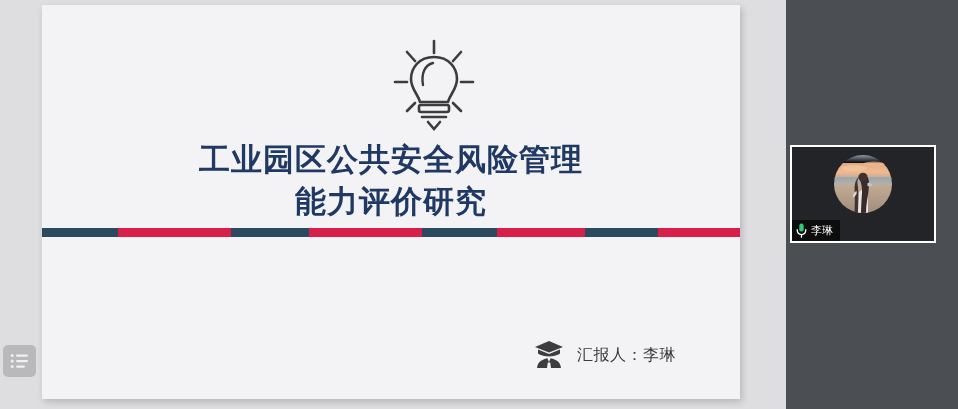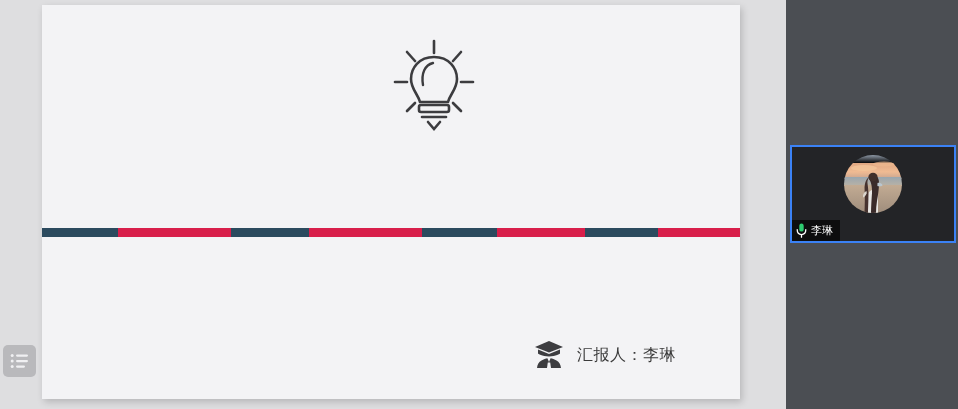--- a/index.html
+++ b/index.html
@@ -116,24 +116,24 @@
     left: 786px; top: 0;
     width: 172px;
     height: 409px;
     background: #4b4e53;
   }
 
   #video-tile {
     position: absolute;
     left: 4px;
     top: 145px;
-    width: 166px;
+    width: 146px;
     height: 98px;
     background: #232427;
-    border: 2px solid #3b82f6;
+    border: 2px solid #ffffff;
     box-sizing: border-box;
     overflow: hidden;
   }
 
   #avatar {
     position: absolute;
     left: 50%;
     top: 8px;
     transform: translateX(-50%);
     width: 58px;
@@ -186,20 +186,24 @@
 
             <path d="M34 48 C32 36 36 28 44 26" stroke-width="2.4"></path>
 
             <rect x="30" y="68" width="30" height="7" rx="2"></rect>
             <line x1="33" y1="80" x2="57" y2="80"></line>
             <path d="M39 85 L45 92 L51 85"></path>
           </g>
         </svg>
       </div>
 
+      <div id="title-block">
+        <span class="title-line">工业园区公共安全风险管理</span>
+        <span class="title-line">能力评价研究</span>
+      </div>
 
       <div id="divider">
           <div class="seg" style="background: rgb(43, 74, 94); width: 76px;"></div>
           <div class="seg" style="background: rgb(216, 30, 74); width: 113px;"></div>
           <div class="seg" style="background: rgb(43, 74, 94); width: 78px;"></div>
           <div class="seg" style="background: rgb(216, 30, 74); width: 113px;"></div>
           <div class="seg" style="background: rgb(43, 74, 94); width: 75px;"></div>
           <div class="seg" style="background: rgb(216, 30, 74); width: 88px;"></div>
           <div class="seg" style="background: rgb(43, 74, 94); width: 73px;"></div>
           <div class="seg" style="background: rgb(216, 30, 74); width: 82px;"></div>

